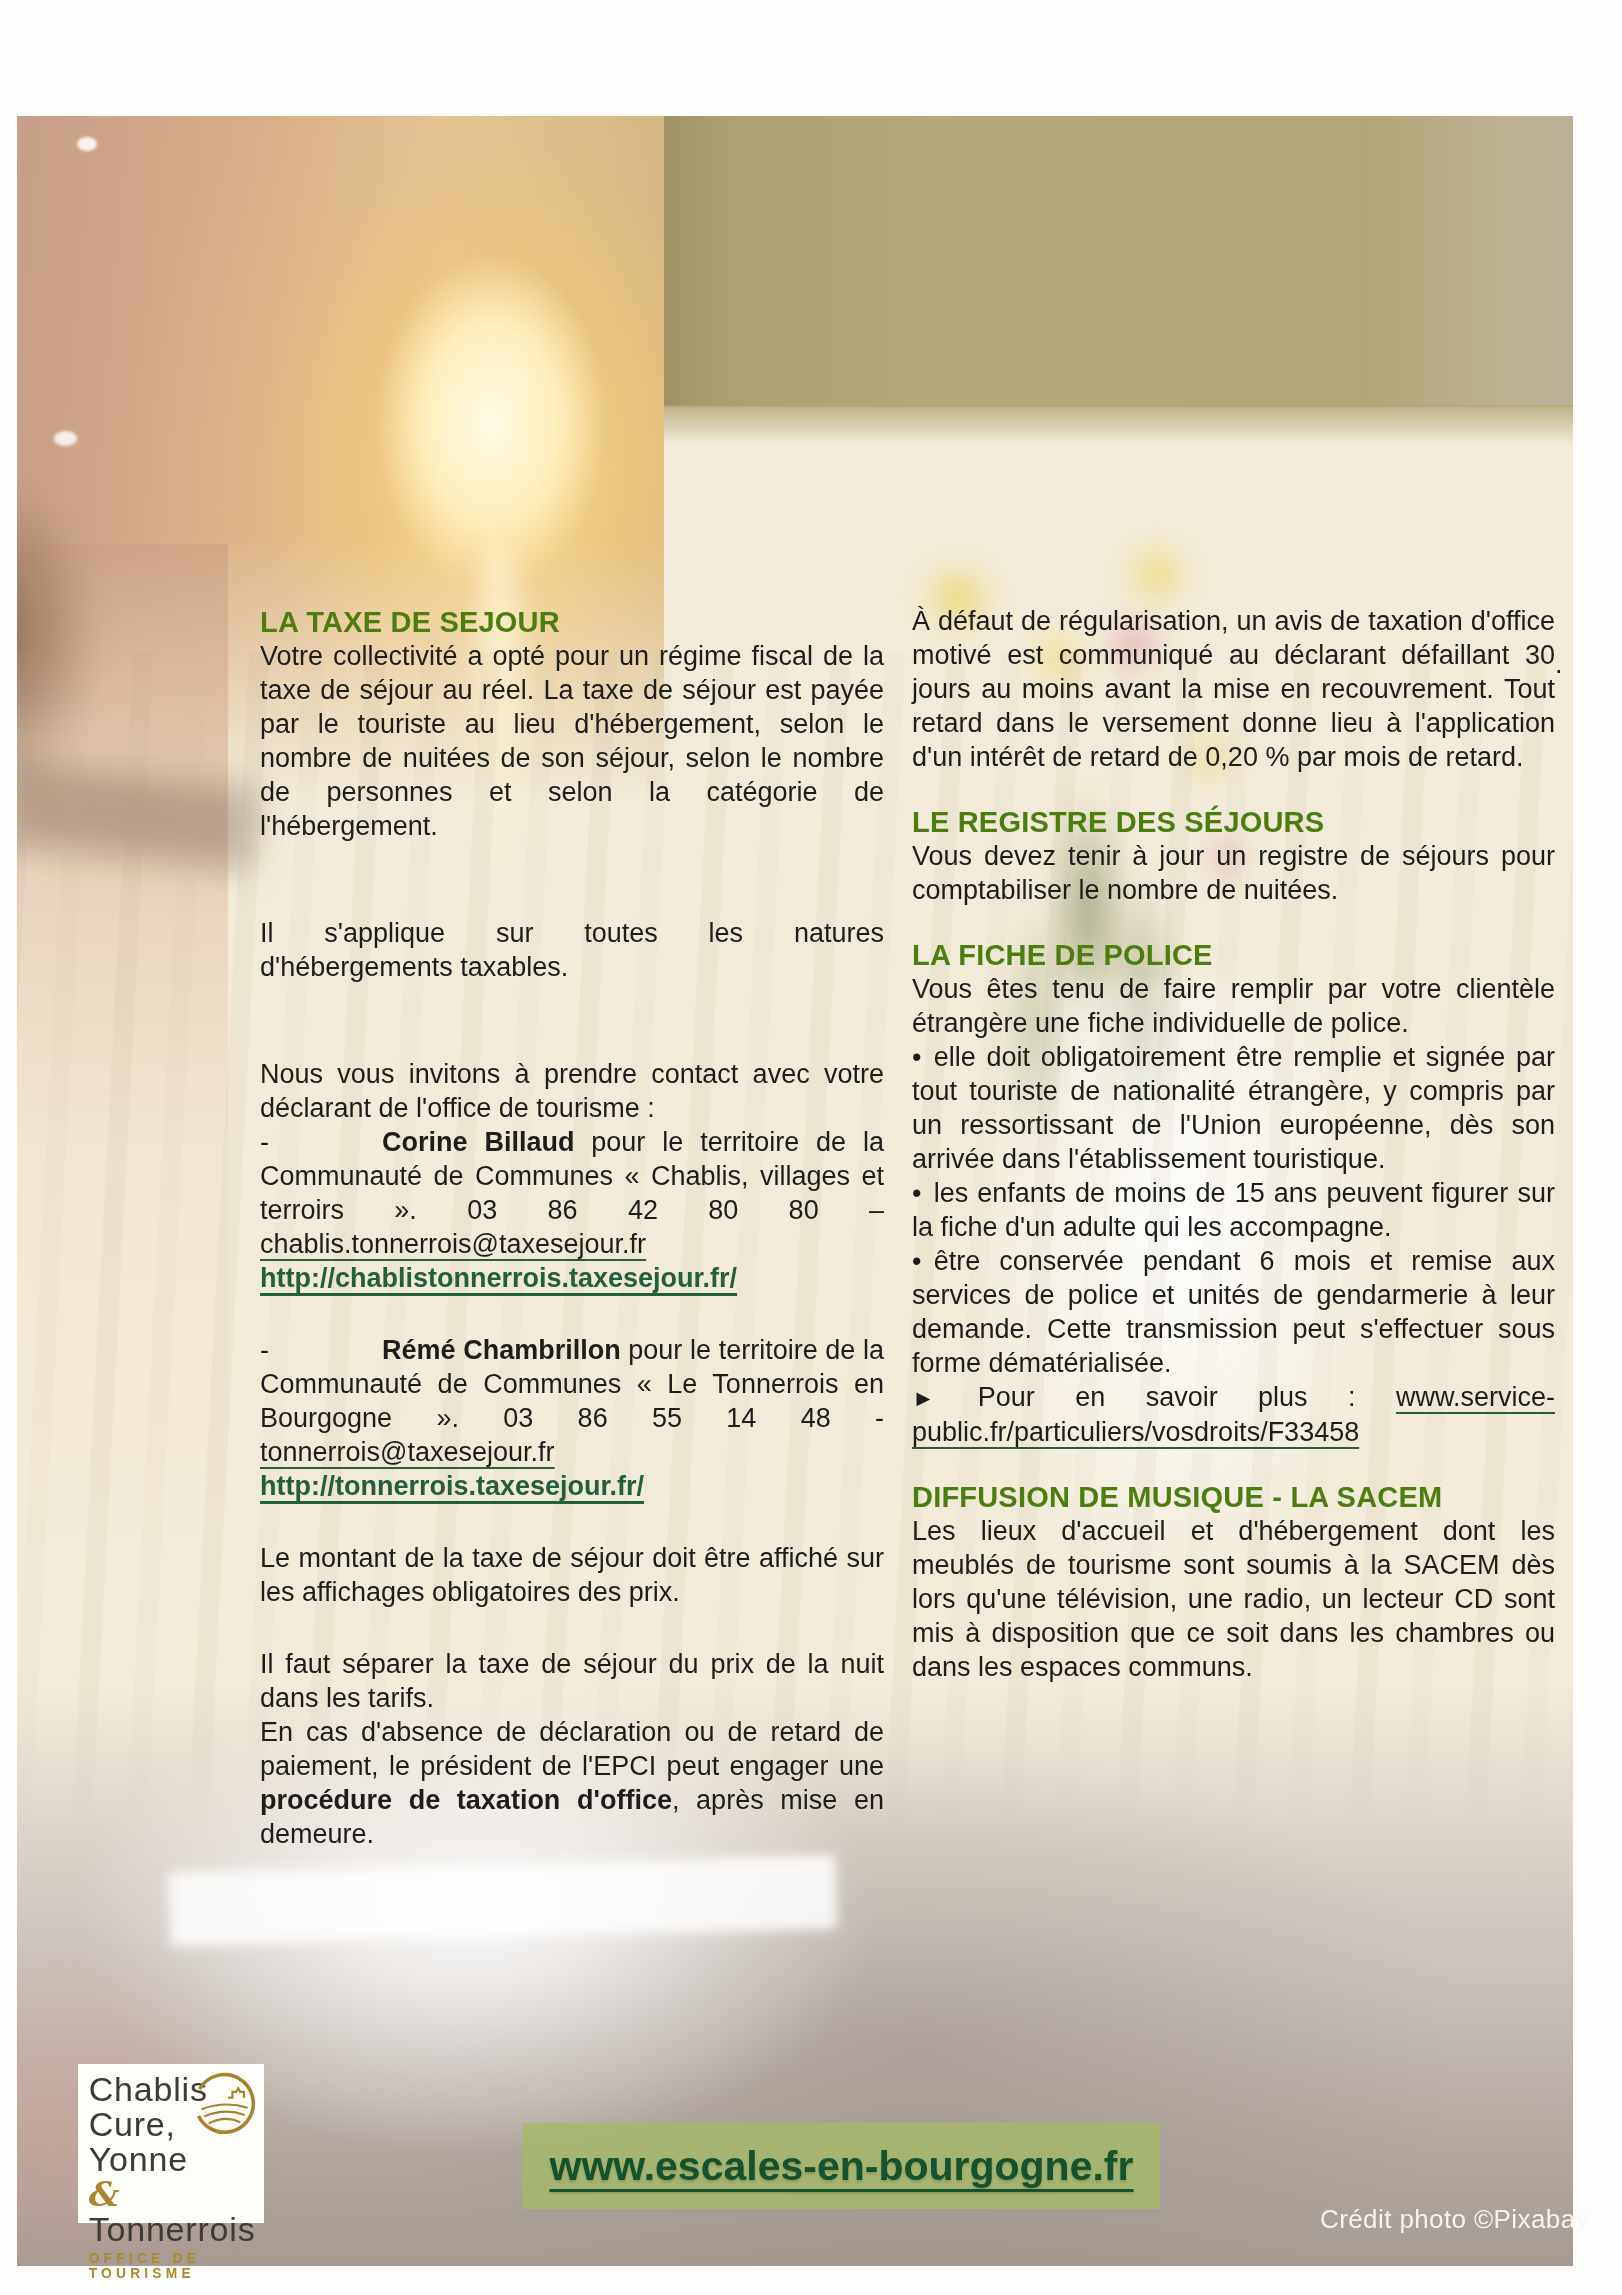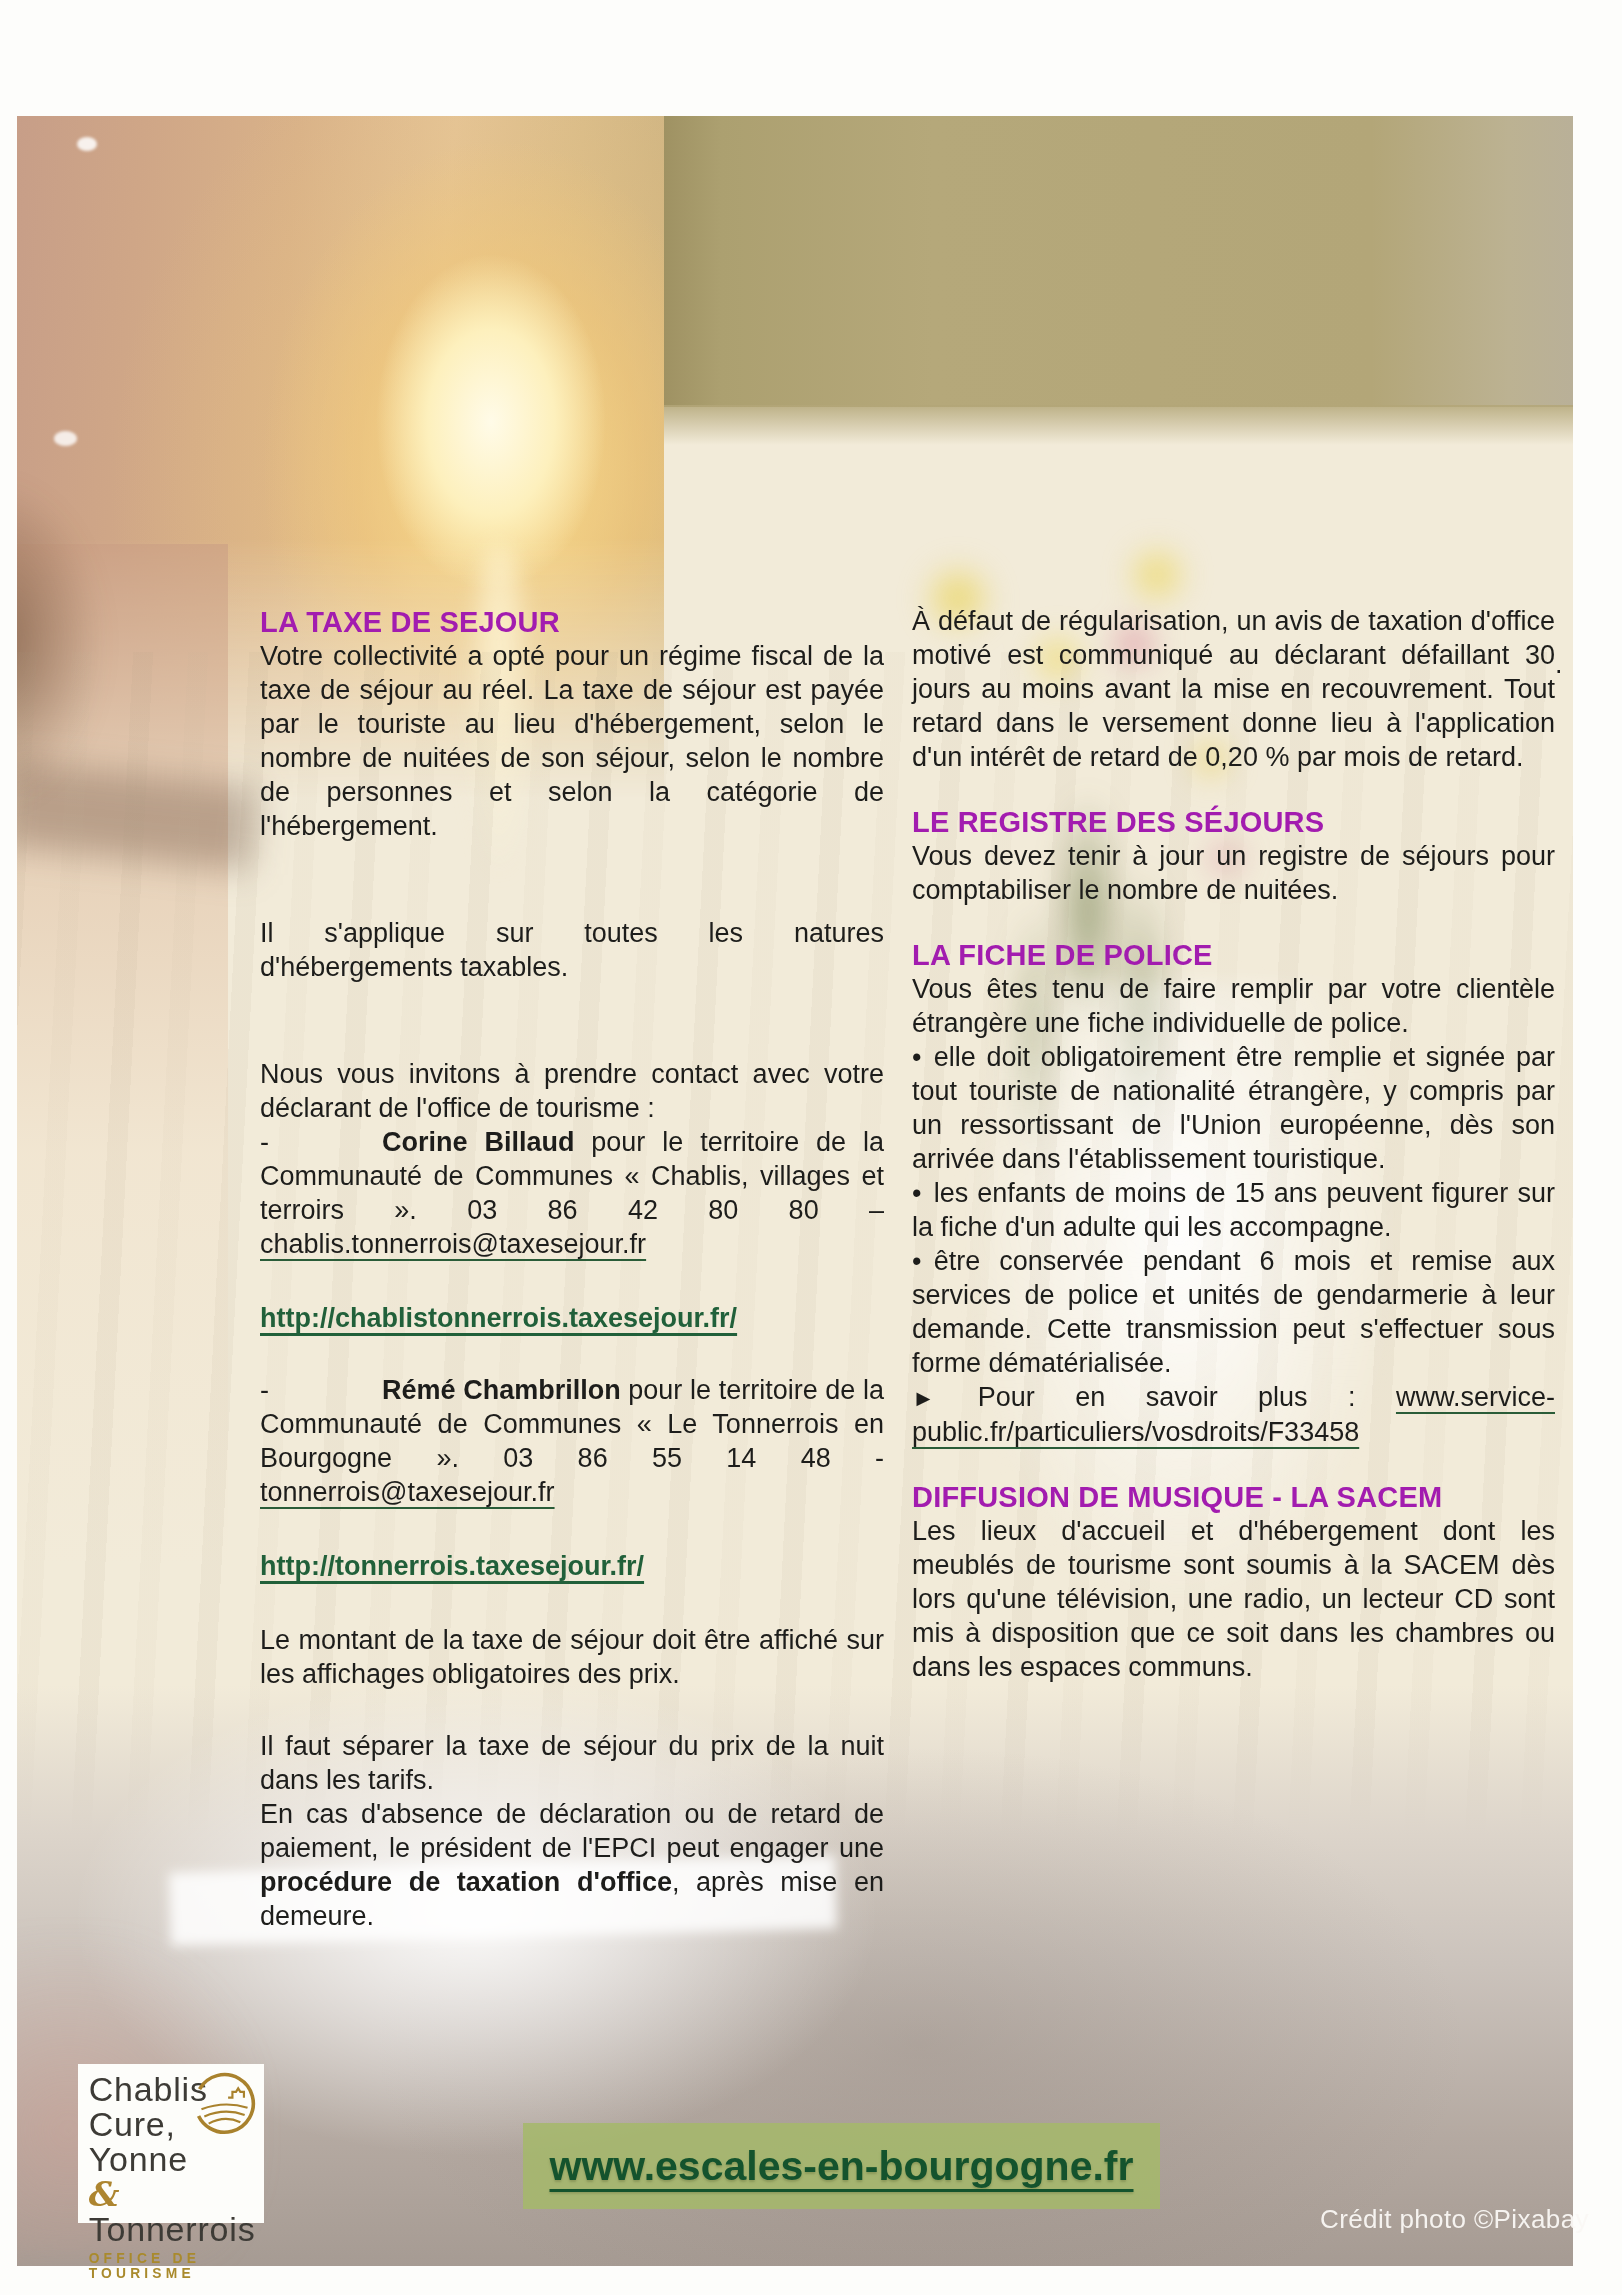--- a/index.html
+++ b/index.html
@@ -65,23 +65,23 @@
     text-shadow:0 2.3px 4.6px rgba(70,85,25,.40);}
   .badge-sub{font-size:35px;line-height:51px;}
   .badge-main{font-size:41px;line-height:49px;letter-spacing:0.8px;}
   .badge .grp1{margin-top:35px;}
   .badge .grp2{margin-top:41px;}
 
   
   .col{position:absolute;font-size:27px;line-height:34px;text-align:justify;}
   .col-left{left:260px;top:605px;width:624px;}
   .col-right{left:912px;top:604px;width:643px;}
-  .hd{font-weight:bold;font-size:29px;letter-spacing:0.2px;color:#a21caf;text-align:left;}
+  .hd{font-weight:bold;font-size:29px;letter-spacing:0.2px;color:#4d7c0f;text-align:left;}
   .para{margin:0;}
-  .mb50{margin-bottom:38px;margin-top:40px;}
+  .mb50{margin-bottom:38px;}
   .mb40{margin-bottom:31px;}
   .mb95{margin-bottom:73px;}
   .jl{text-align:justify;text-align-last:justify;}
   .tab{display:inline-block;width:113px;}
   b{font-weight:bold;}
   a{cursor:pointer;}
   .email{color:#1d1d1b;text-decoration:underline;text-decoration-color:#2a5c38;
     text-decoration-thickness:2.3px;text-underline-offset:6.1px;margin-top:21px;}
   .glink{color:#21603a;font-weight:bold;text-decoration:underline;
     text-decoration-thickness:3.1px;text-underline-offset:6.1px;}

